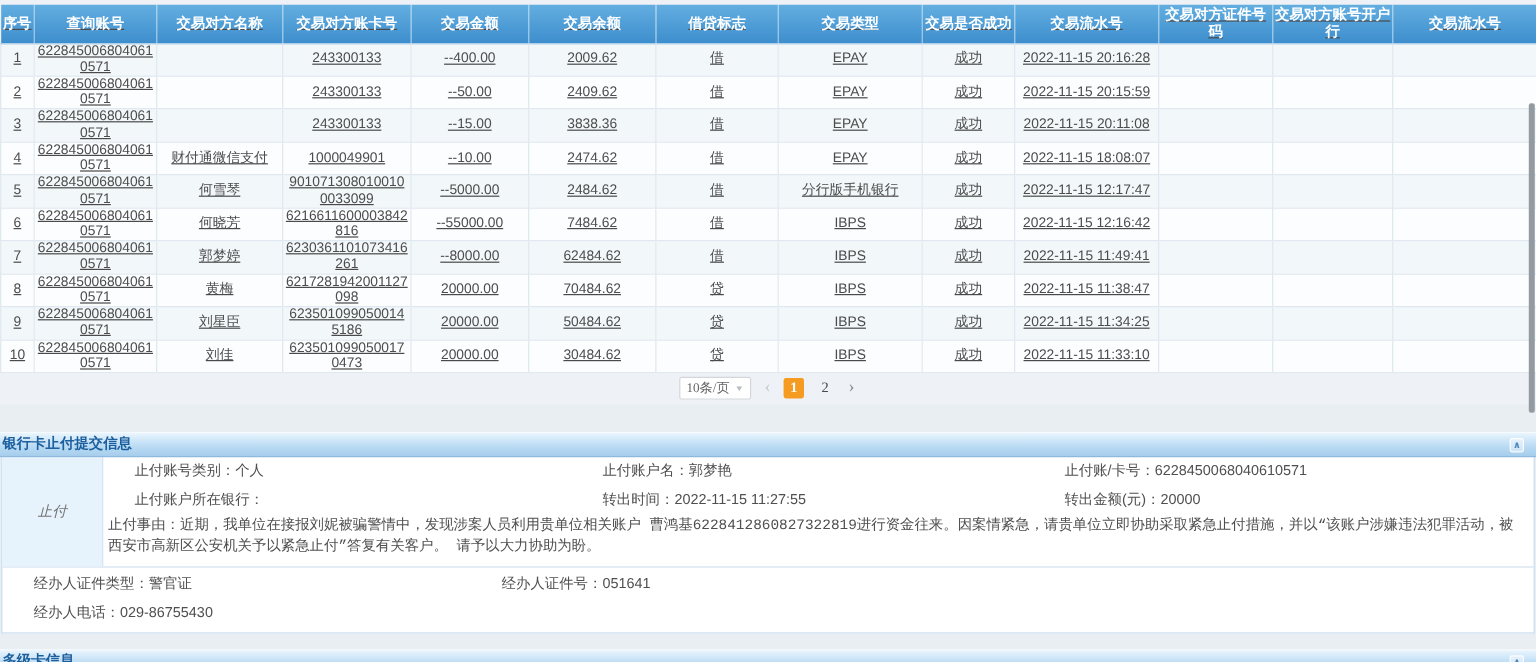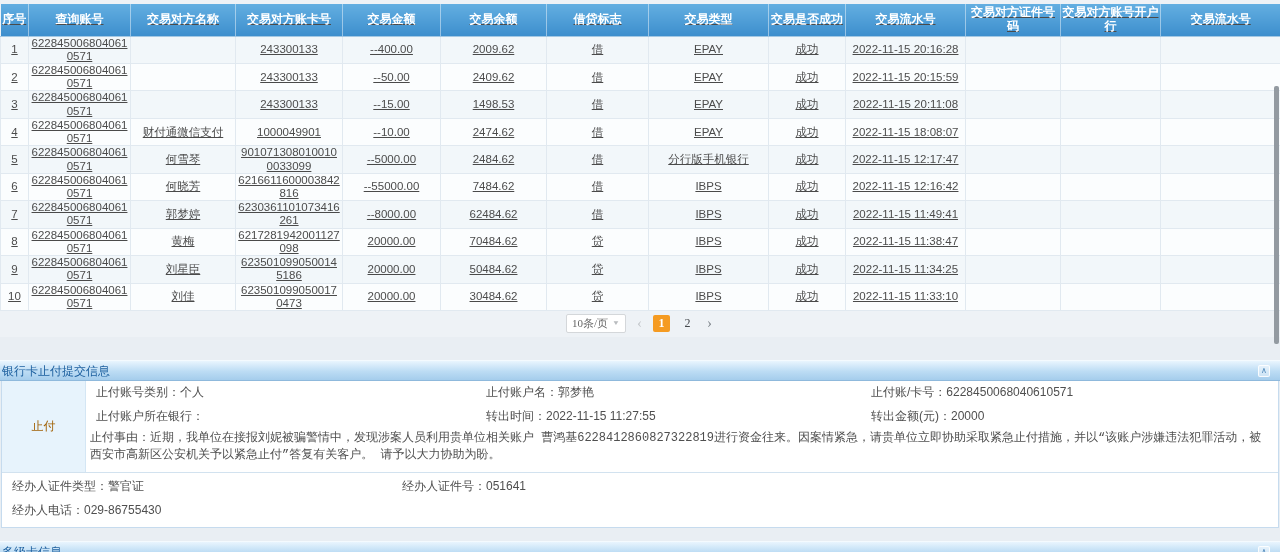--- a/index.html
+++ b/index.html
@@ -46,42 +46,43 @@
   .pg-prev { color:#c4c8cc; }
   .pg-next { color:#82898f; }
   .pg-num {
     min-width:17px; height:17px; line-height:17px; text-align:center;
     border-radius:2px; font-size:12px; color:#3f4折5; cursor:pointer; color:#44484c;
   }
   .pg-num.active { background:#f59b22; color:#fff; font-weight:bold; }
   
   .sec-gap { background:#e9eef3; }
   .sec-bar {
-    height:21px; display:flex; align-items:flex-end;
+    height:21px; display:flex; align-items:flex-start;
     background:linear-gradient(#e9f5fe,#bcdcf4 55%,#a5cdec);
     border-top:1px solid #f4fafe; border-bottom:1px solid #8fb9dc;
-    color:#1c5f9e; font-weight:normal; font-size:12px;
+    color:#1c5f9e; font-weight:bold; font-size:12px;
     padding:0 12px 0 2px; position:relative;
   }
   .sec-bar .bar-icon {
     position:absolute; right:10px; top:4px; width:12px; height:12px;
     background:rgba(255,255,255,.4); border:1px solid rgba(255,255,255,.85);
     border-radius:2px; font-size:8px; line-height:10px; text-align:center;
     color:#4e87b9; cursor:pointer;
   }
   
   .panel { background:#fff; border:1px solid #c6dbee; border-top:none; margin:0 1px; }
   .group { display:grid; grid-template-columns:84px 1fr; }
   .group + .group { border-top:1px solid #d2e2ef; }
   .g-label {
-    background:#e7f3fc; color:#a16207; font-size:12px;
+    background:#e7f3fc; color:#737373; font-size:12px;
     display:flex; align-items:center; justify-content:center;
     border-right:1px solid #d4e6f4;
-  }
-  .f-row { display:grid; grid-template-columns:390px 385px 1fr; padding-left:10px; height:24px; align-items:center; }
+    font-style:italic;
+  }
+  .f-row { display:grid; grid-template-columns:390px 385px 1fr; padding-left:26px; height:24px; align-items:center; }
   .f-cell { white-space:nowrap; overflow:hidden; color:#4f4f4f; }
   .reason { padding:1px 16px 7px 4px; line-height:1.45; color:#4f4f4f;font-family:Liberation Mono, monospace; }
   
   .scroll-thumb {
     position:absolute; right:1px; top:86px; width:5px; height:258px;
     background:#939aa1; border-radius:2px;
   }
 </style>
 </head>
 <body>
@@ -154,21 +155,21 @@
           <td></td>
           <td></td>
         </tr>
 
         <tr>
           <td>3</td>
           <td>6228450068040610571</td>
           <td></td>
           <td>243300133</td>
           <td>--15.00</td>
-          <td>1498.53</td>
+          <td>3838.36</td>
           <td>借</td>
           <td>EPAY</td>
           <td>成功</td>
           <td>2022-11-15 20:11:08</td>
           <td></td>
           <td></td>
           <td></td>
         </tr>
 
         <tr>

